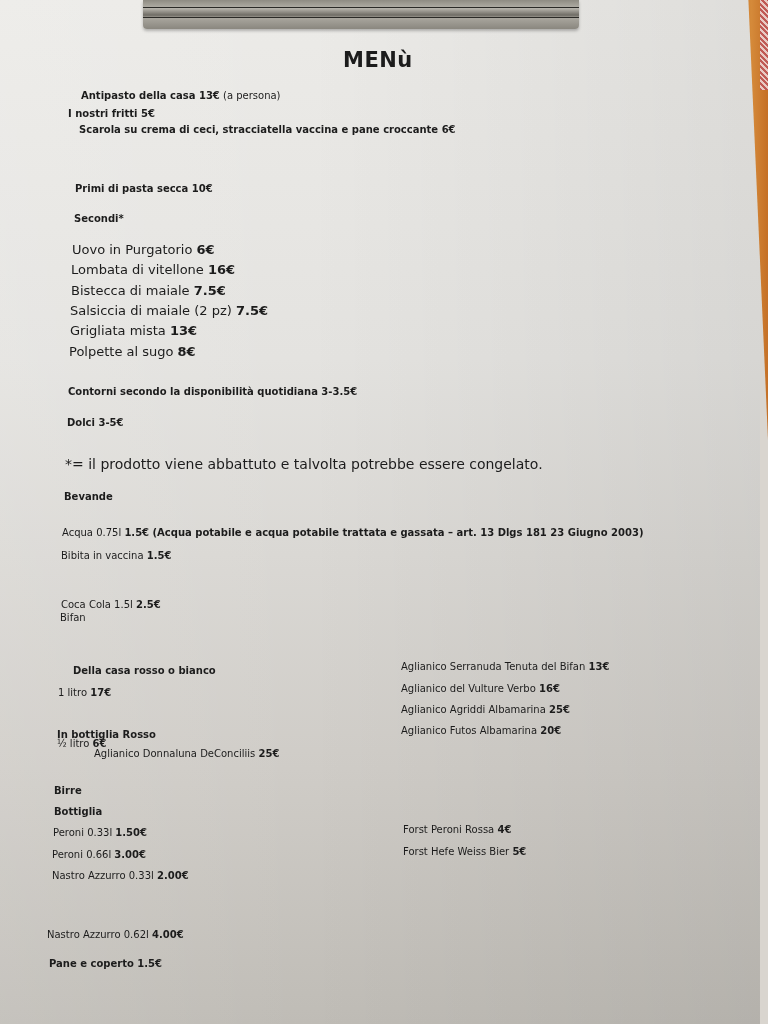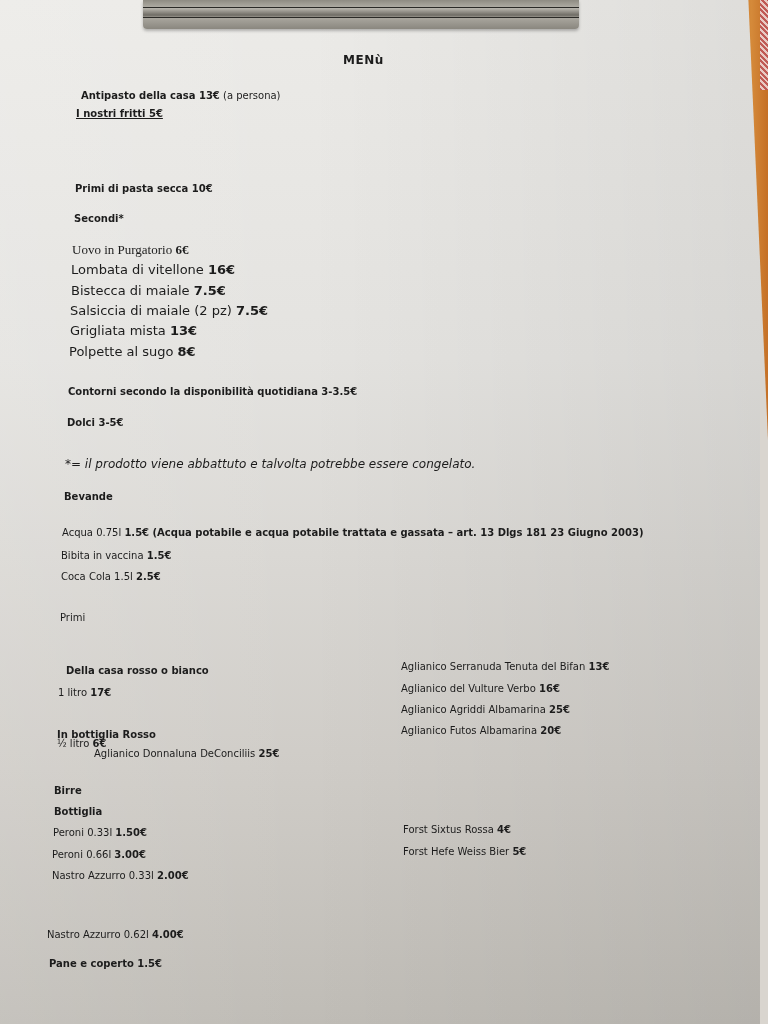--- a/index.html
+++ b/index.html
@@ -35,76 +35,77 @@
     .clip::before, .clip::after {
       content: ""; position: absolute; left: 0; right: 0; height: 1px; background: #2b2a27;
     }
     .clip::before { top: 7px; }
     .clip::after { top: 17px; }
 
     .content { position: absolute; inset: 0; }
     .t { position: absolute; white-space: nowrap; font-size: 12.5px; line-height: 16px; }
     .b { font-weight: bold; }
     .sm { font-size: 10px; }
-    .xs { font-size: 12px; font-style: italic; }
-    .title { font-size: 12px; font-weight: bold; letter-spacing: 0.5px; }
+    .xs { font-size: 14px; }
+    .title { font-size: 21px; font-weight: bold; letter-spacing: 0.5px; }
     .price { font-weight: bold; }
     .lg { font-size: 13px; }
   </style>
 </head>
 <body>
 
 <div class="paper"></div>
 <div class="board-edge"></div>
 <div class="cloth"></div>
 <div class="clip"></div>
 
 <div class="content">
   <div class="t title" style="left:343px; top:52px;">MENù</div>
 
   <div class="t sm" style="left:81px; top:88px;">
     <span class="b">Antipasto della casa 13€</span><span> (a persona)</span>
   </div>
-  <div class="t sm b" style="left:76px; top:106px;text-decoration:underline;">I nostri fritti 5€</div>
+  <div class="t sm b" style="left:68px; top:106px;">I nostri fritti 5€</div>
+  <div class="t sm b" style="left:79px; top:122px;">Scarola su crema di ceci, stracciatella vaccina e pane croccante 6€</div>
 
   <div class="t sm b" style="left:75px; top:181px;">Primi di pasta secca 10€</div>
 
   <div class="t sm b" style="left:74px; top:211px;">Secondi*</div>
-  <div class="t lg" style="left:72px; top:242px;font-family:Liberation Serif, serif;"><span>Uovo in Purgatorio </span><span class="price">6€</span></div>
+  <div class="t lg" style="left:72px; top:242px;"><span>Uovo in Purgatorio </span><span class="price">6€</span></div>
   <div class="t lg" style="left:71px; top:262px;"><span>Lombata di vitellone </span><span class="price">16€</span></div>
   <div class="t lg" style="left:71px; top:283px;"><span>Bistecca di maiale </span><span class="price">7.5€</span></div>
   <div class="t lg" style="left:70px; top:303px;"><span>Salsiccia di maiale (2 pz) </span><span class="price">7.5€</span></div>
   <div class="t lg" style="left:70px; top:323px;"><span>Grigliata mista </span><span class="price">13€</span></div>
   <div class="t lg" style="left:69px; top:344px;"><span>Polpette al sugo </span><span class="price">8€</span></div>
 
   <div class="t sm b" style="left:68px; top:384px;text-align:right;">Contorni secondo la disponibilità quotidiana 3-3.5€</div>
   <div class="t sm b" style="left:67px; top:415px;">Dolci 3-5€</div>
   <div class="t xs" style="left:65px; top:456px;">*= il prodotto viene abbattuto e talvolta potrebbe essere congelato.</div>
 
   <div class="t sm b" style="left:64px; top:489px;">Bevande</div>
   <div class="t sm" style="left:62px; top:525px;"><span>Acqua 0.75l </span><span class="b">1.5€ (Acqua potabile e acqua potabile trattata e gassata – art. 13 Dlgs 181 23 Giugno 2003)</span></div>
   <div class="t sm" style="left:61px; top:548px;"><span>Bibita in vaccina </span><span class="b">1.5€</span></div>
-  <div class="t sm" style="left:61px; top:569px;"><span>Coca Cola 1.5l </span><span class="b">2.5€</span></div>
+  <div class="t sm" style="left:61px; top:597px;"><span>Coca Cola 1.5l </span><span class="b">2.5€</span></div>
 
-  <div class="t sm" style="left:60px; top:610px;">Primi</div>
-  <div class="t sm b" style="left:66px; top:663px;text-align:center;">Della casa rosso o bianco</div>
+  <div class="t sm" style="left:60px; top:610px;">Bifan</div>
+  <div class="t sm b" style="left:73px; top:663px;text-align:center;">Della casa rosso o bianco</div>
   <div class="t sm" style="left:58px; top:685px;"><span>1 litro </span><span class="b">17€</span></div>
   <div class="t sm" style="left:57px; top:736px;"><span>½ litro </span><span class="b">6€</span></div>
   <div class="t sm b" style="left:57px; top:727px;">In bottiglia Rosso</div>
   <div class="t sm" style="left:56px; top:746px;margin-left:38px;"><span>Aglianico Donnaluna DeConciliis </span><span class="b">25€</span></div>
 
   <div class="t sm" style="left:401px; top:659px;"><span>Aglianico Serranuda Tenuta del Bifan </span><span class="b">13€</span></div>
   <div class="t sm" style="left:401px; top:681px;"><span>Aglianico del Vulture Verbo </span><span class="b">16€</span></div>
   <div class="t sm" style="left:401px; top:702px;"><span>Aglianico Agriddi Albamarina </span><span class="b">25€</span></div>
   <div class="t sm" style="left:401px; top:723px;"><span>Aglianico Futos Albamarina </span><span class="b">20€</span></div>
 
   <div class="t sm b" style="left:54px; top:783px;">Birre</div>
   <div class="t sm b" style="left:54px; top:804px;">Bottiglia</div>
   <div class="t sm" style="left:53px; top:825px;"><span>Peroni 0.33l </span><span class="b">1.50€</span></div>
   <div class="t sm" style="left:52px; top:847px;"><span>Peroni 0.66l </span><span class="b">3.00€</span></div>
   <div class="t sm" style="left:52px; top:868px;"><span>Nastro Azzurro 0.33l </span><span class="b">2.00€</span></div>
   <div class="t sm" style="left:47px; top:889px;margin-top:38px;"><span>Nastro Azzurro 0.62l </span><span class="b">4.00€</span></div>
 
-  <div class="t sm" style="left:403px; top:822px;"><span>Forst Sixtus Rossa </span><span class="b">4€</span></div>
+  <div class="t sm" style="left:403px; top:822px;"><span>Forst Peroni Rossa </span><span class="b">4€</span></div>
   <div class="t sm" style="left:403px; top:844px;"><span>Forst Hefe Weiss Bier </span><span class="b">5€</span></div>
 
   <div class="t sm b" style="left:49px; top:956px;">Pane e coperto 1.5€</div>
 </div>
 
 </body></html>

